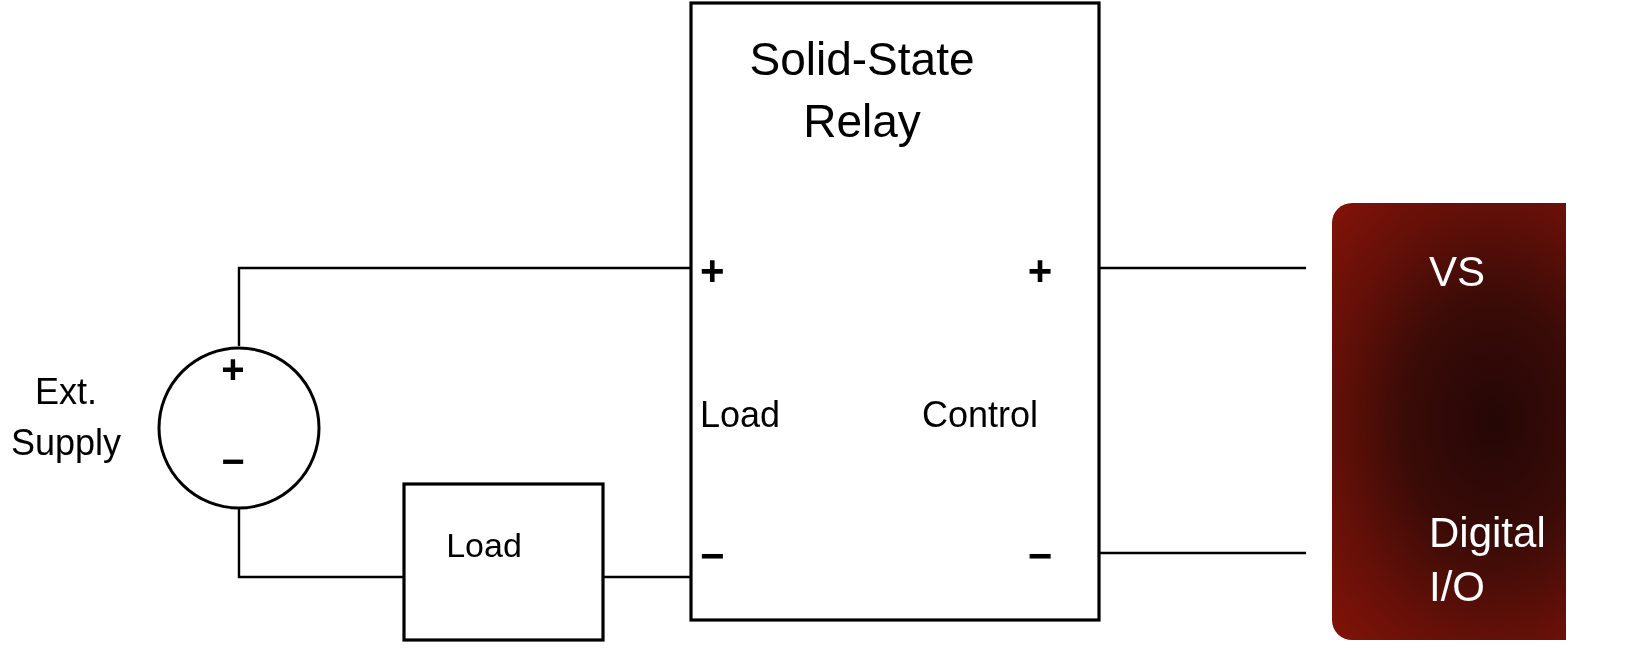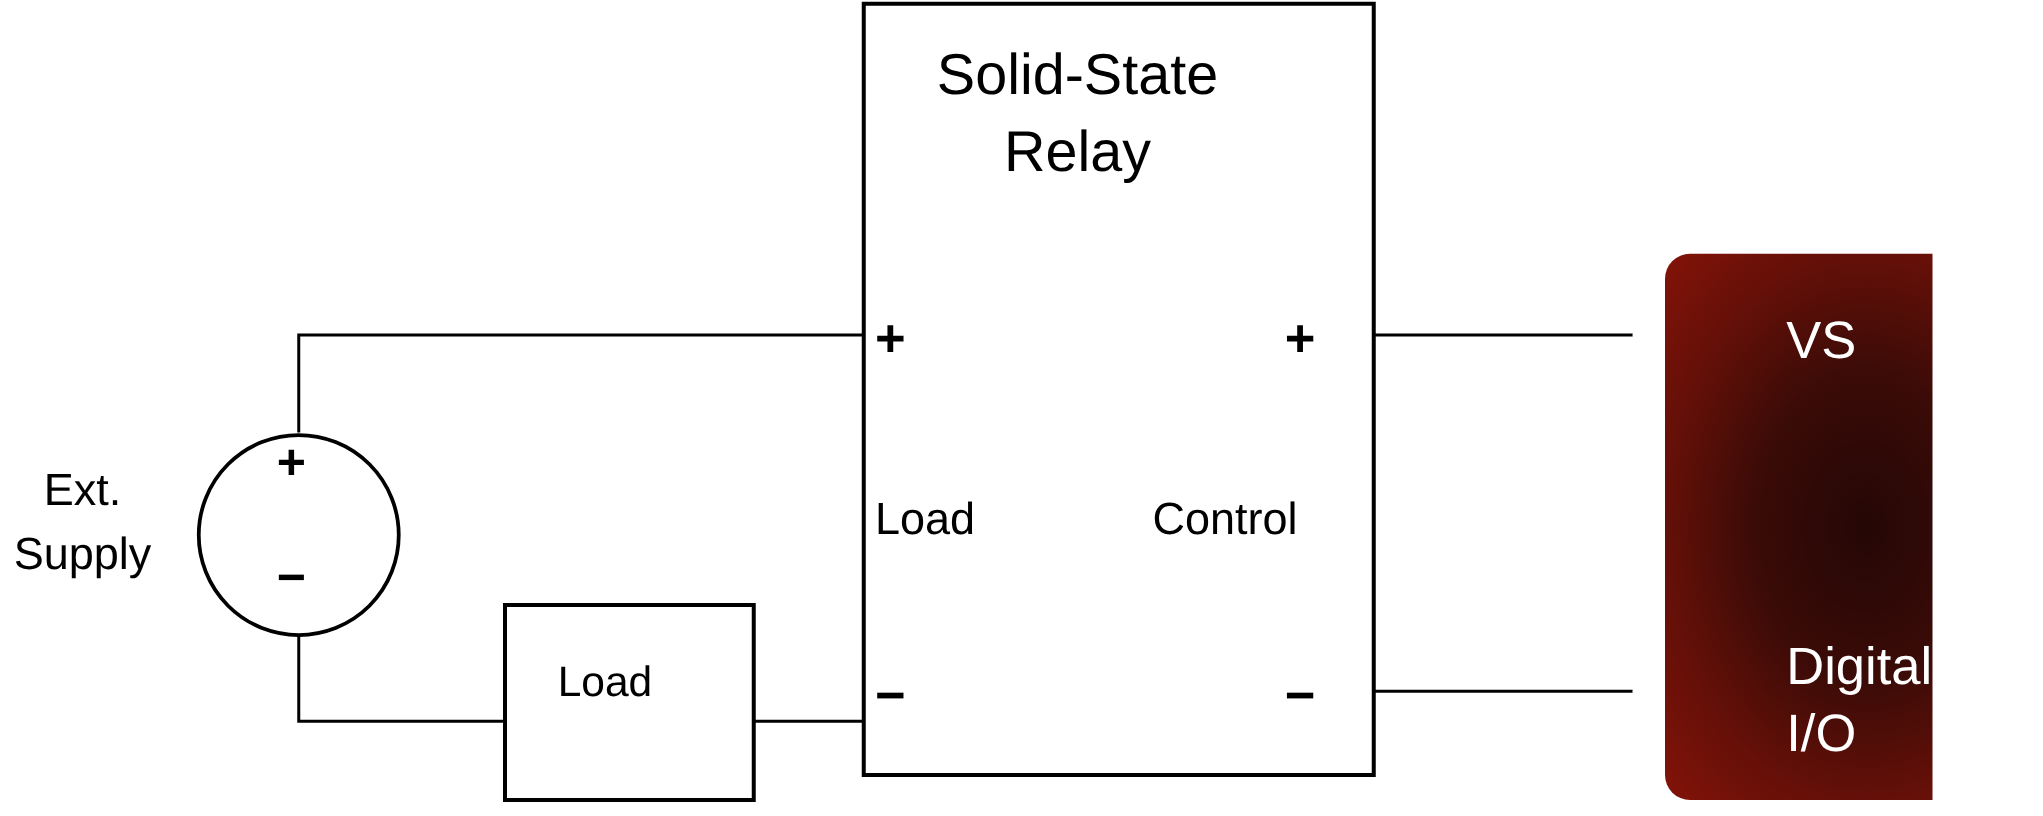--- a/index.html
+++ b/index.html
@@ -11,20 +11,21 @@
   body {
     font-family: "Liberation Sans", sans-serif;
     -webkit-font-smoothing: antialiased;
   }
   #canvas {
     position: relative;
     width: 1546px;
     height: 653px;
     background: #ffffff;
     overflow: hidden;
+    padding-left: 20px;
   }
   #diagram-svg {
     position: absolute;
     left: 0;
     top: 0;
     width: 1634px;
     height: 653px;
     display: block;
   }
   .wire {

